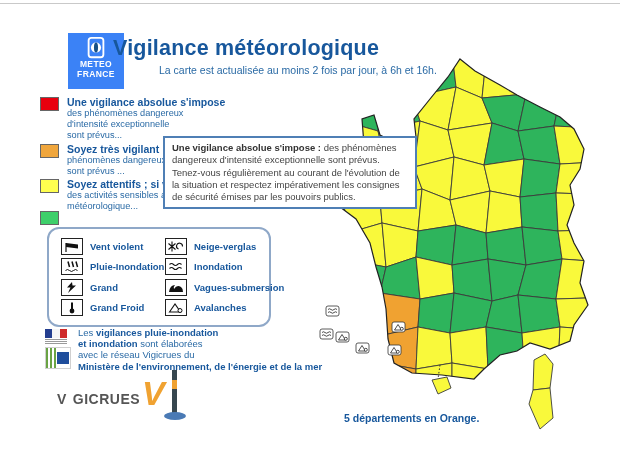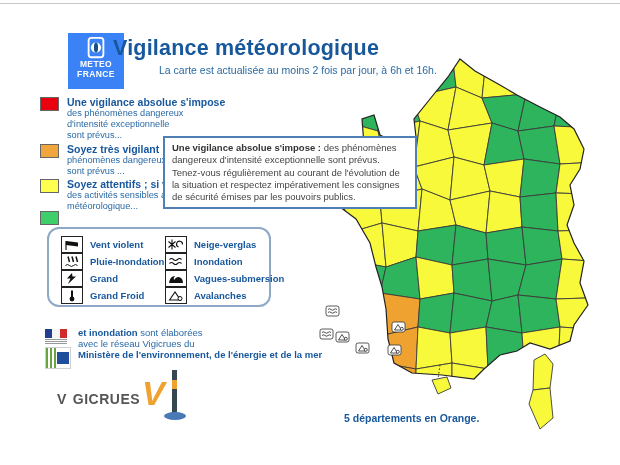--- a/index.html
+++ b/index.html
@@ -16,21 +16,21 @@
   .page-title{left:113px;top:36px;font-size:21.5px;font-weight:bold;color:#17579c;letter-spacing:.2px;}
   .subtitle{left:115px;top:64px;font-size:10.5px;font-weight:normal;color:#2a6aa5;margin-left:44px;}
 
   
   .lg-row{left:40px;display:flex;}
   .sq{width:17px;height:12px;border:1px solid #666;margin-right:8px;flex:none;margin-top:1px;}
   .lg-title{font-size:10.5px;font-weight:bold;color:#17579c;line-height:12px;text-align:right;}
   .lg-line{font-size:9.2px;color:#2a6aa5;line-height:10.8px;}
 
   
-  .ph-box{left:47px;top:227px;width:224px;height:80px;border:2px solid #8fa8c8;border-radius:12px;
+  .ph-box{left:47px;top:227px;width:224px;height:100px;border:2px solid #8fa8c8;border-radius:12px;
           box-sizing:border-box;display:grid;grid-auto-flow:column;grid-template-rows:repeat(4,1fr);
           grid-template-columns:104px 1fr;padding:7px 4px 7px 12px;}
   .ph-item{display:flex;align-items:center;}
   .ph-icon{width:20px;height:15px;border:1px solid #222;background:#fff;flex:none;margin-right:7px;
            display:flex;align-items:center;justify-content:center;}
   .ph-label{font-size:9.5px;font-weight:bold;color:#17579c;white-space:nowrap;}
 
   
   .gov-logo{left:45px;top:329px;width:22px;height:15px;}
   .gov-flag{width:22px;height:9px;background:linear-gradient(90deg,#243e8f 0 34%,#f5f5f5 34% 66%,#cf2b2b 66%);}
@@ -177,20 +177,21 @@
 </div>
 
 <div class="abs gov-logo">
   <div class="gov-flag"></div>
   <div class="gov-lines"></div>
 </div>
 <div class="abs min-logo">
     <i></i>
   </div>
 <div class="abs ft-text">
+  <div><span>Les </span><b>vigilances pluie-inondation</b></div>
   <div><b>et inondation</b><span> sont élaborées</span></div>
   <div>avec le réseau Vigicrues du</div>
   <div><b>Ministère de l'environnement, de l'énergie et de la mer</b></div>
 </div>
 
 <div class="abs vigicrues"><span>V</span><span class="vg-gauge"></span><span>GICRUES</span></div>
 
 <div class="abs vi-logo">
   <span class="vi-v">V</span>
   <span class="vi-bar"></span>

